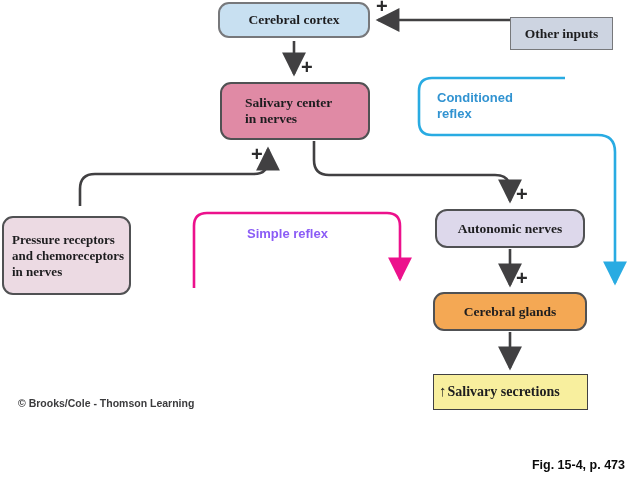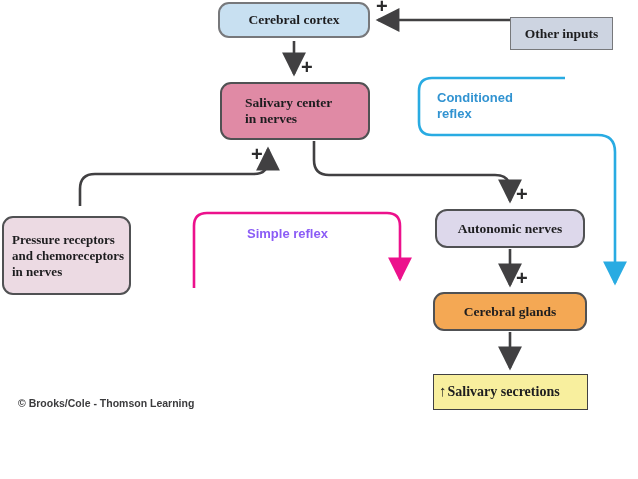--- a/index.html
+++ b/index.html
@@ -118,14 +118,15 @@
     <span>Simple reflex</span>
   </div>
 
   <span class="plus p1">+</span>
   <span class="plus p2">+</span>
   <span class="plus p3">+</span>
   <span class="plus p4">+</span>
   <span class="plus p5">+</span>
 
   <div class="copyright">© Brooks/Cole - Thomson Learning</div>
+  <div class="caption">Fig. 15-4, p. 473</div>
 
 </div>
 
 </body></html>

